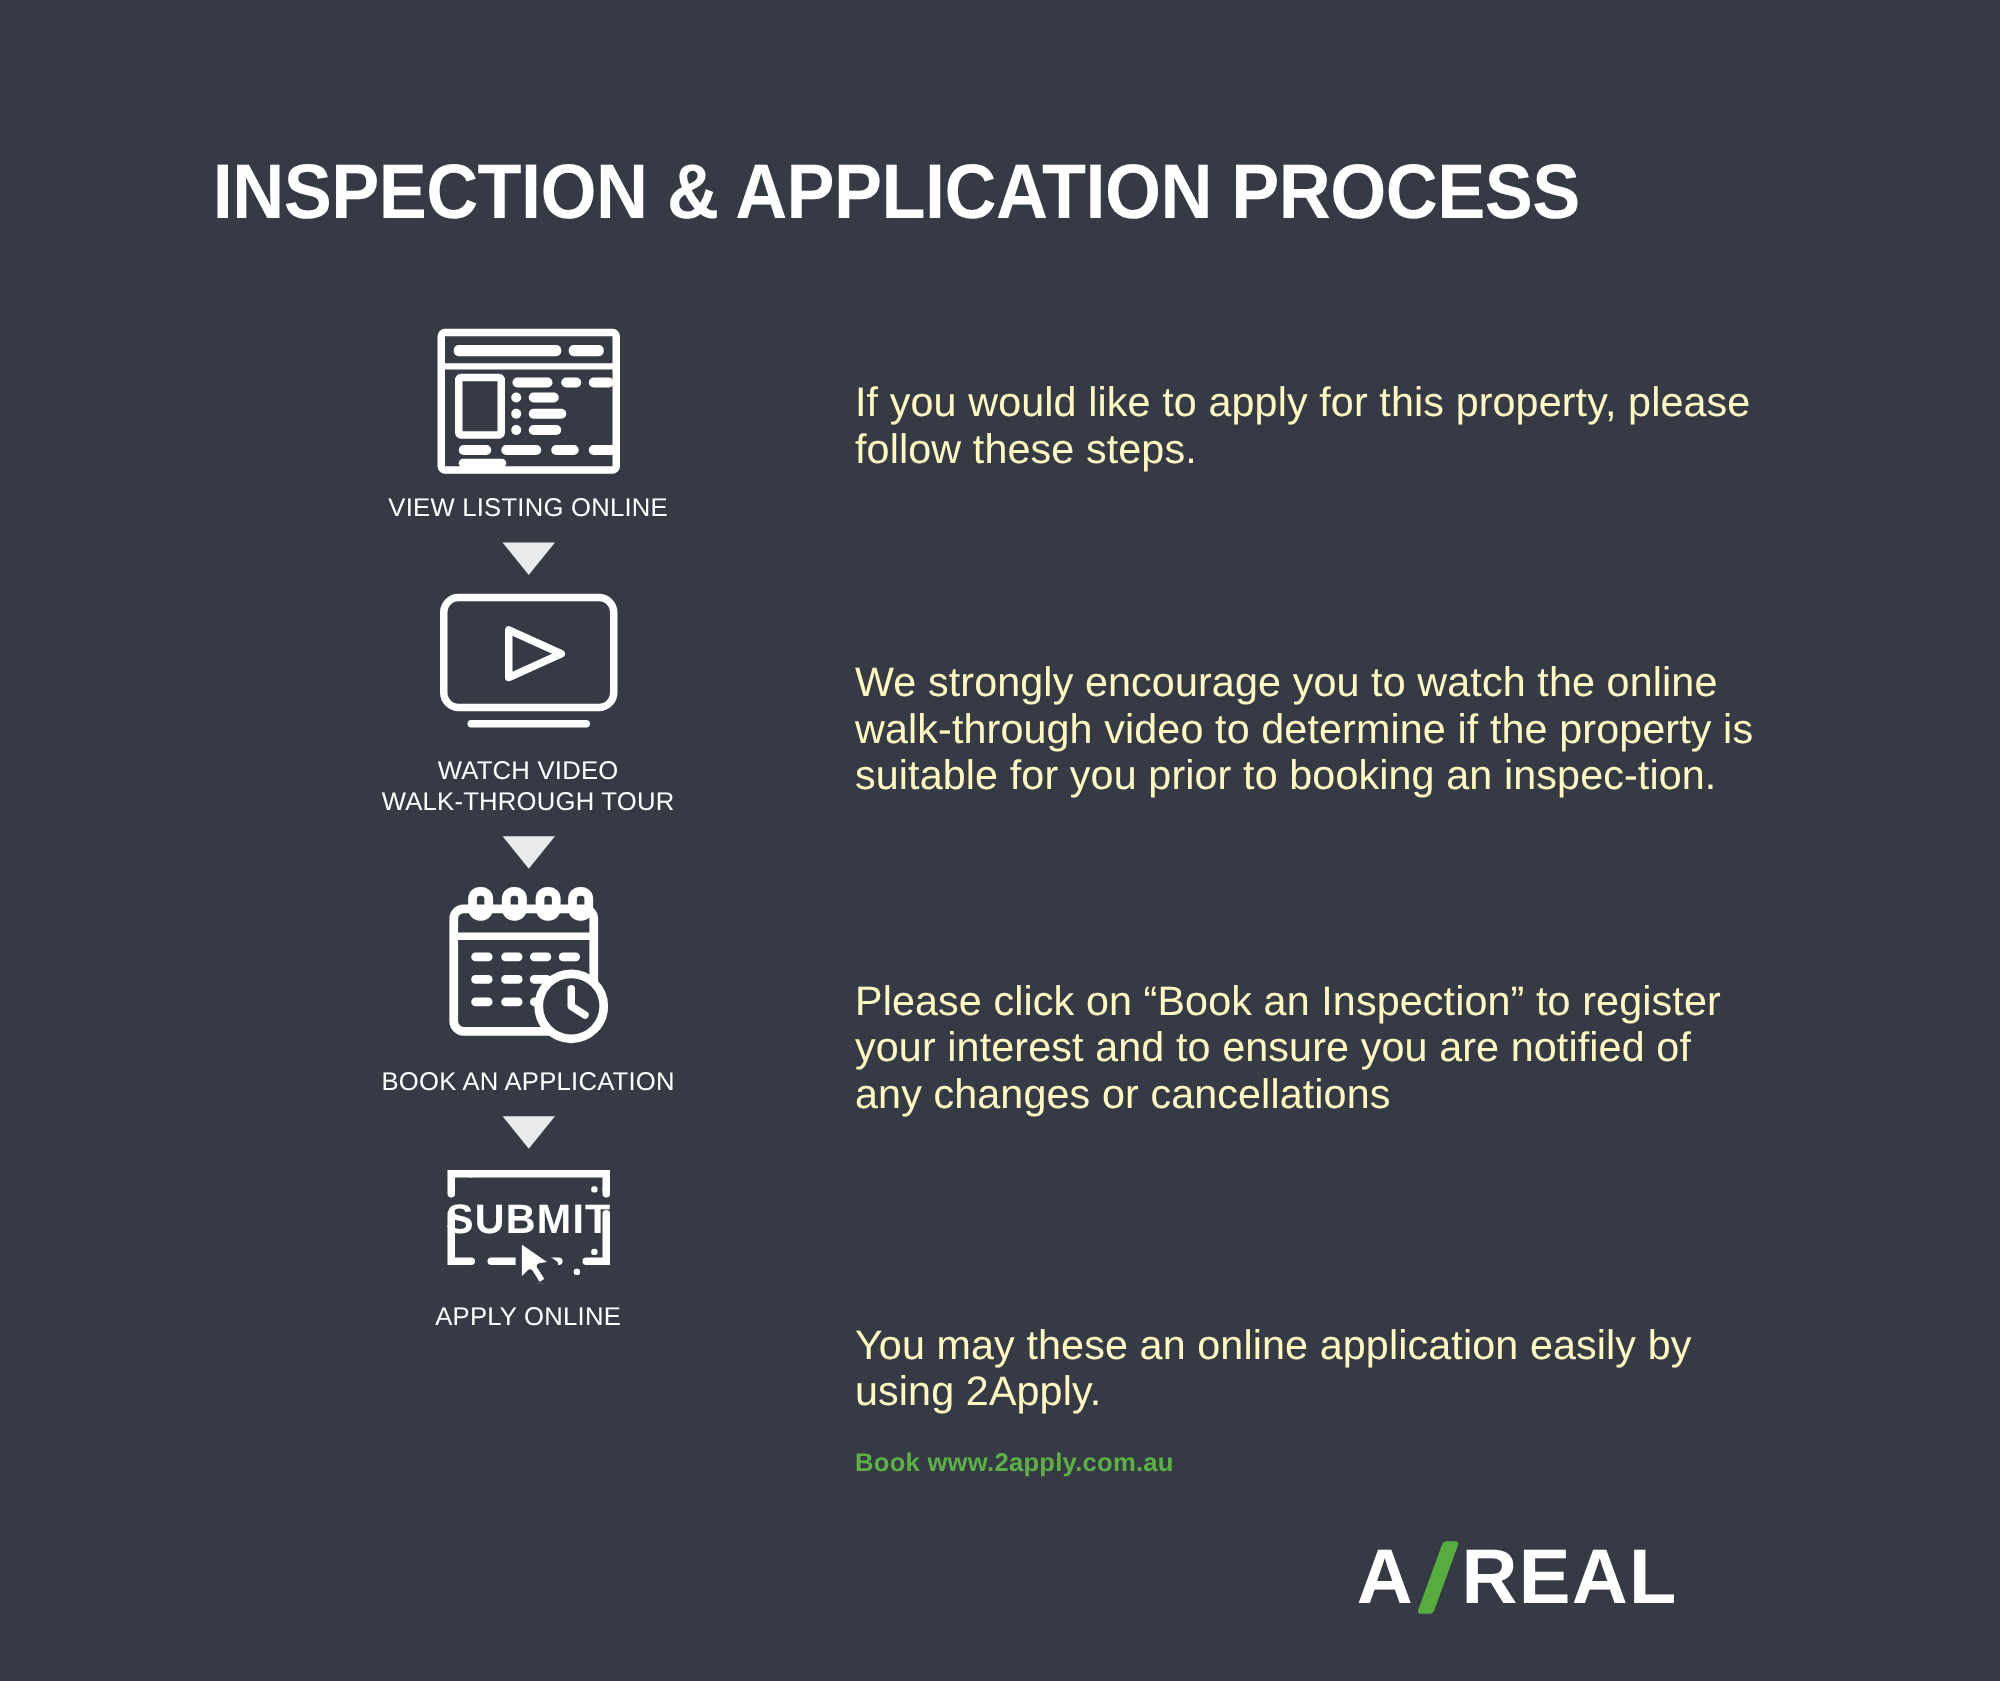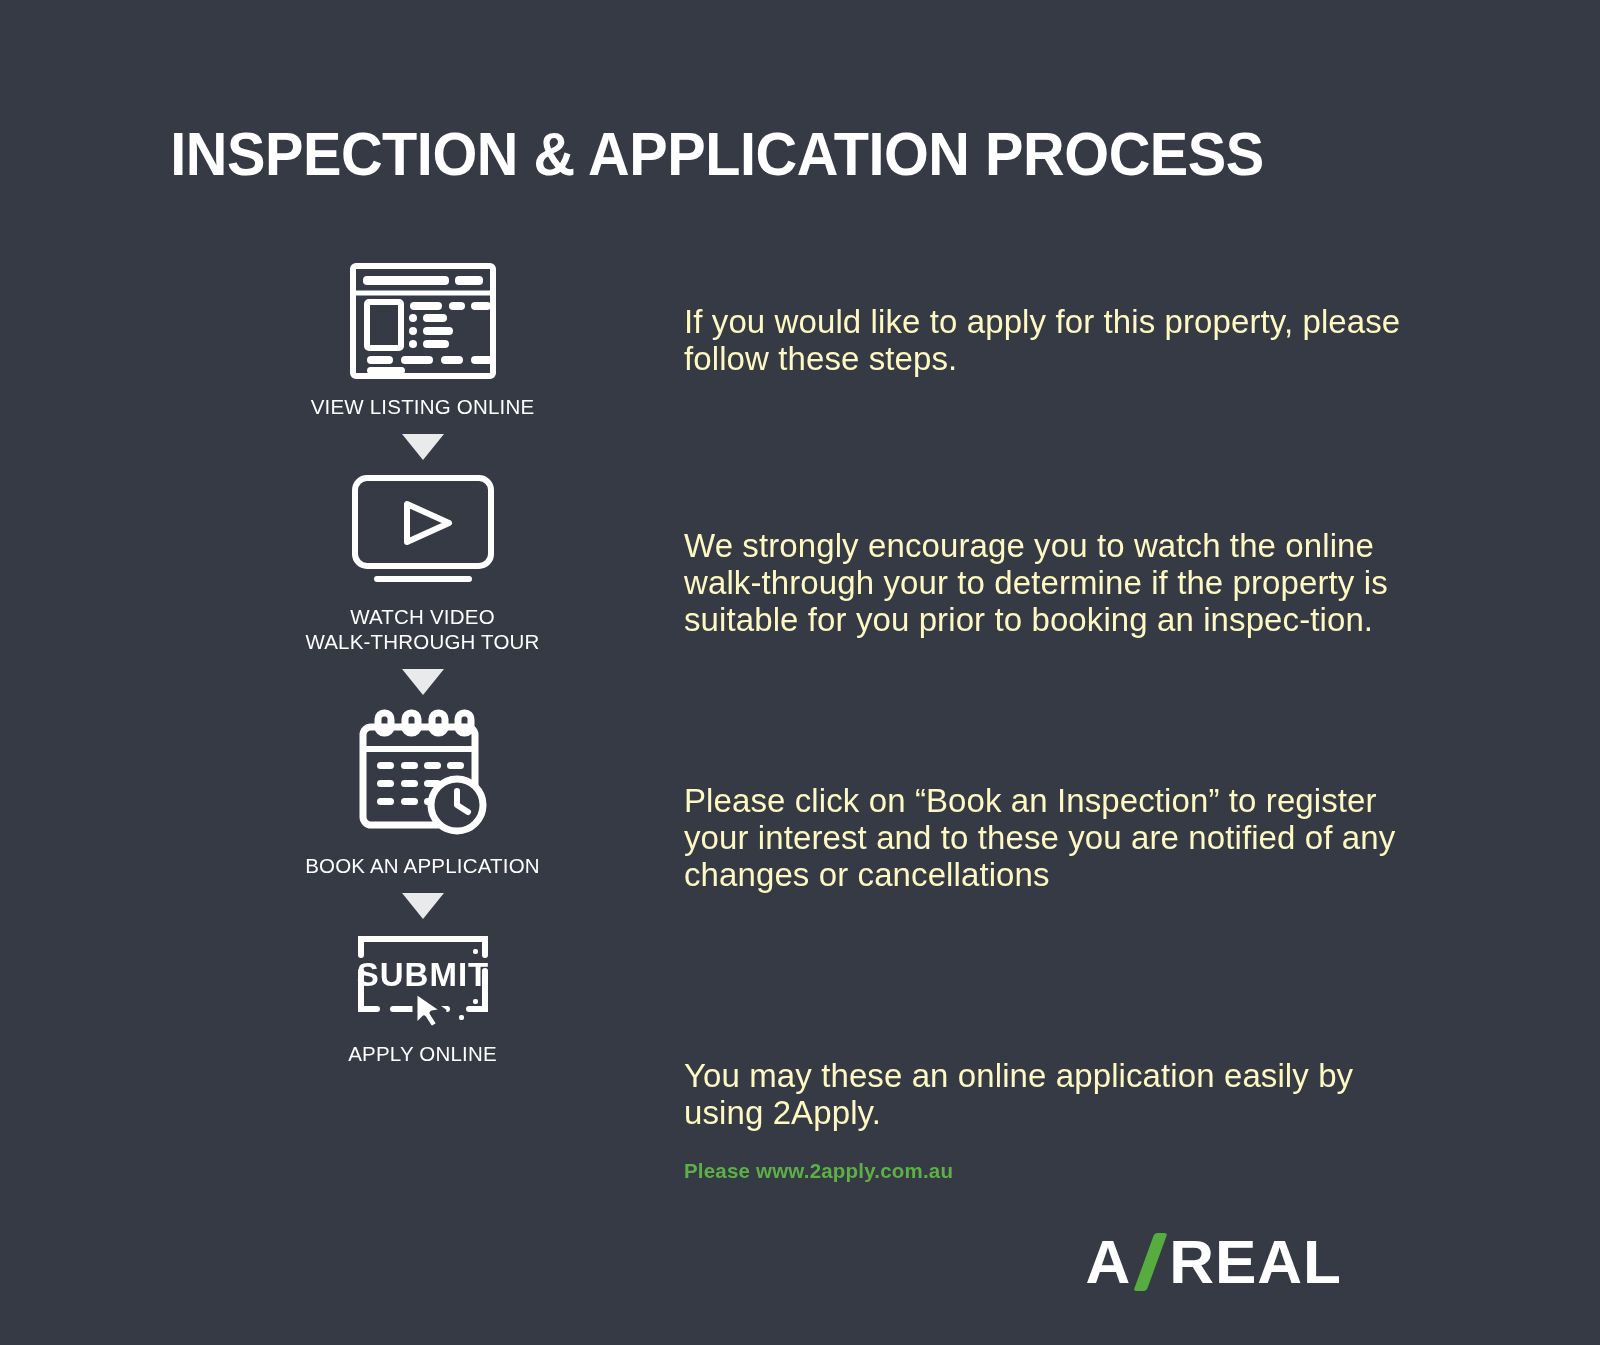--- a/index.html
+++ b/index.html
@@ -220,25 +220,25 @@
           <text x="76" y="55" text-anchor="middle" fill="#fff" font-family="Liberation Sans, sans-serif" font-size="33" font-weight="bold" letter-spacing="1">SUBMIT</text>
           <path d="M68 60 L68 96 L77 87 L84 98 L92 93 L85 82 L97 80 Z" fill="#fff" stroke="#353a45" stroke-width="5" stroke-linejoin="round"></path>
         </svg>
       </div>
       <div class="step-label">APPLY ONLINE</div>
     </div>
 
   </div>
 
   <div class="desc d1">If you would like to apply for this property, please follow these steps.</div>
-  <div class="desc d2">We strongly encourage you to watch the online walk-through your to determine if the property is suitable for you prior to booking an inspec-tion.</div>
-  <div class="desc d3">Please click on “Book an Inspection” to register your interest and to these you are notified of any changes or cancellations</div>
+  <div class="desc d2">We strongly encourage you to watch the online walk-through video to determine if the property is suitable for you prior to booking an inspec-tion.</div>
+  <div class="desc d3">Please click on “Book an Inspection” to register your interest and to ensure you are notified of any changes or cancellations</div>
   <div class="desc d4">You may these an online application easily by using 2Apply.</div>
 
-  <div class="visit">Please www.2apply.com.au</div>
+  <div class="visit">Book www.2apply.com.au</div>
 
   <div class="logo">
     <span>A</span>
     <span class="slash"></span>
     <span>REAL</span>
   </div>
 
 </div>
 
 </body></html>

